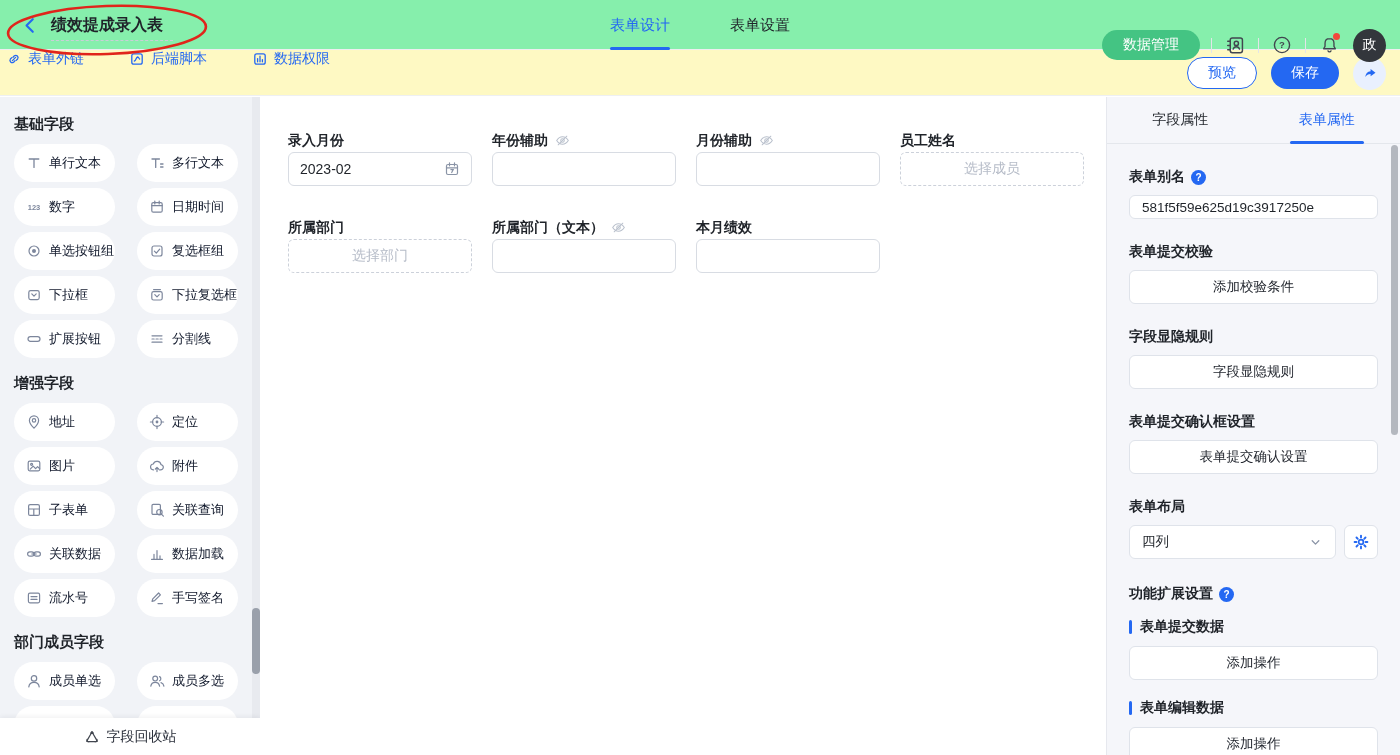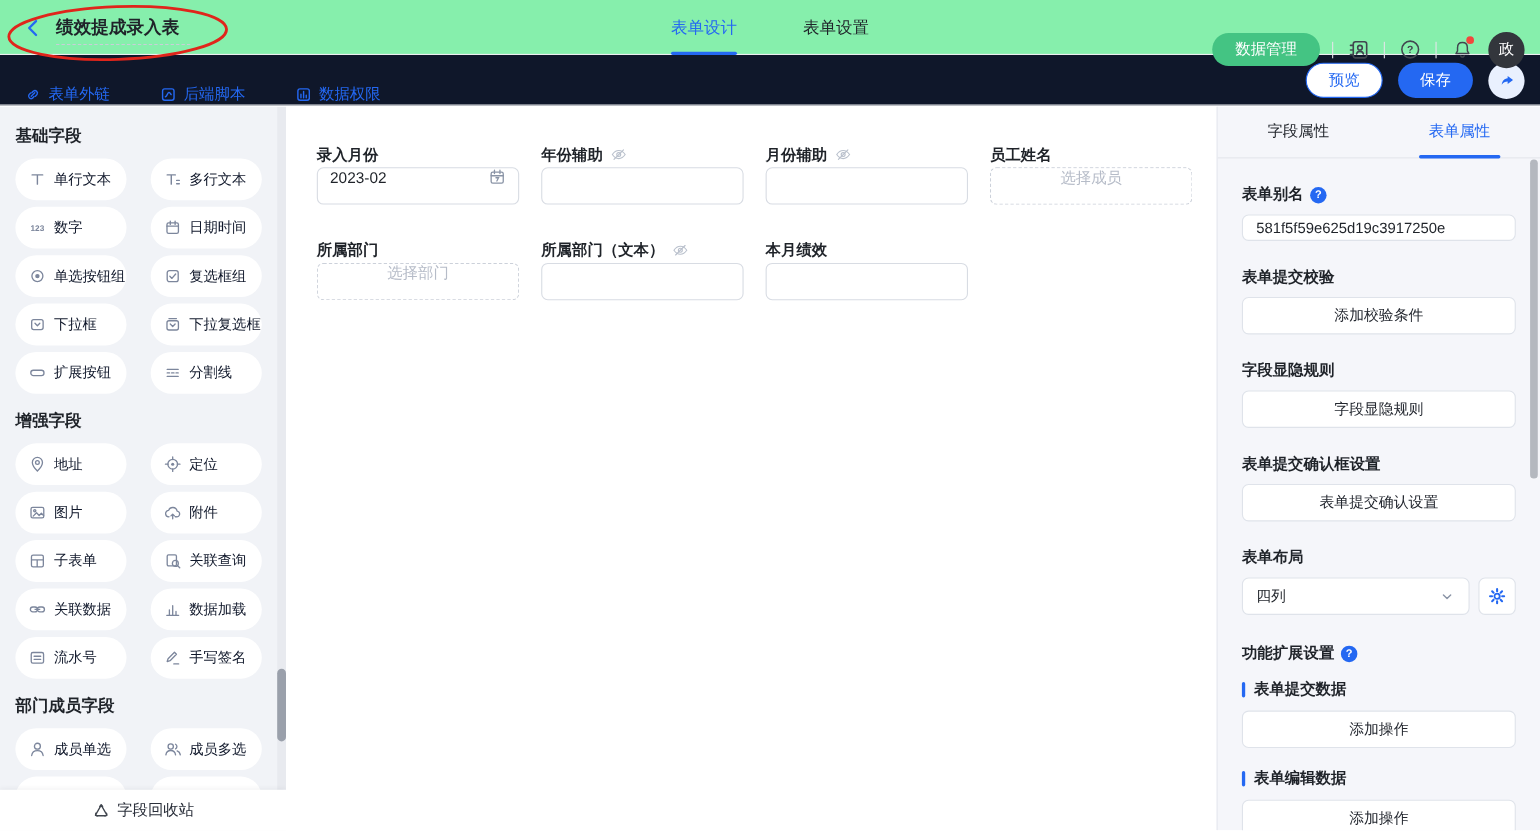--- a/index.html
+++ b/index.html
@@ -19,21 +19,21 @@
   .ttab.active { color:#2468F2; font-weight:500; }
   .ttab.active::after { content:""; position:absolute; left:0; right:0; bottom:0; height:3px; background:#2468F2; border-radius:2px; }
   .top-right { position:absolute; right:14px; top:0; height:50px; display:flex; align-items:center;margin-top:20px; }
   .btn-green { height:30px; padding:0 21px; border-radius:15px; background:#44C483; color:#fff; font-size:14px; display:flex; align-items:center; cursor:pointer; }
   .vsep { width:1px; height:15px; background:#E3E5E9; margin:0 11px; }
   .hicon { width:24px; height:24px; display:flex; align-items:center; justify-content:center; position:relative; cursor:pointer; }
   .bell-dot { position:absolute; right:1px; top:0; width:7px; height:7px; border-radius:50%; background:#F2463C; }
   .avatar { width:33px; height:33px; border-radius:50%; background:#33363C; color:#fff; font-size:14px; display:flex; align-items:center; justify-content:center; margin-left:12px; cursor:pointer; }
 
   
-  .subbar { position:relative; height:46px; border-bottom:1px solid #EEF0F2; background:#0f172a; display:flex; align-items:flex-end; padding-left:22px; z-index:10; }
+  .subbar { position:relative; height:46px; border-bottom:1px solid #EEF0F2; background:#fef9c3; display:flex; align-items:flex-start; padding-left:6px; z-index:10; }
   .slink { display:flex; align-items:center; gap:6px; color:#2468F2; font-size:14px; margin-right:45px; cursor:pointer; }
   .sub-right { position:absolute; right:14px; top:0; height:46px; display:flex; align-items:center; }
   .btn-preview { height:32px; padding:0 20px; border-radius:16px; border:1px solid #2468F2; color:#2468F2; background:#fff; font-size:14px; display:flex; align-items:center; cursor:pointer; }
   .btn-save { height:32px; padding:0 20px; border-radius:16px; background:#2468F2; color:#fff; font-size:14px; display:flex; align-items:center; margin-left:14px; cursor:pointer; }
   .btn-share { width:33px; height:33px; border-radius:50%; background:#E9F0FE; display:flex; align-items:center; justify-content:center; margin-left:14px; cursor:pointer; }
 
   
   .main { position:absolute; top:97px; left:0; right:0; bottom:0; display:flex; }
 
   
@@ -44,21 +44,21 @@
   .pill { height:38px; background:#fff; border-radius:19px; display:flex; align-items:center; padding-left:12px; gap:7px; font-size:13px; color:#0f172a; cursor:grab; white-space:nowrap; }
   .pill svg { flex:none; }
   .recycle-bar { position:absolute; left:0; bottom:0; width:260px; height:37px; background:#fff; z-index:5; display:flex; align-items:center; justify-content:center; gap:7px; font-size:14px; color:#2A2F3A; box-shadow:0 -1px 5px rgba(31,35,41,.07); cursor:pointer; }
   .sb-track { position:absolute; right:0; top:0; bottom:37px; width:8px; background:#E8EAEF; }
   .sb-thumb { position:absolute; right:0; top:511px; width:8px; height:66px; border-radius:4px; background:#9AA0AB; }
 
   
   .canvas { flex:1; background:#fff; padding:33px 0 0 28px; overflow:hidden; }
   .fgrid { display:grid; grid-template-columns:repeat(4,184px); column-gap:20px; row-gap:31px; }
   .flabel { display:flex; align-items:center; gap:7px; font-size:14px; font-weight:700; height:21px; margin-bottom:1px; }
-  .fctl { height:34px; border:1px solid #D8DCE3; border-radius:6px; background:#fff; display:flex; align-items:flex-start; padding:0 11px; font-size:14px; cursor:text; }
+  .fctl { height:34px; border:1px solid #D8DCE3; border-radius:6px; background:#fff; display:flex; align-items:center; padding:0 11px; font-size:14px; cursor:text; }
   .fctl.date { justify-content:space-between; }
   .fctl.dashed { border:1px dashed #CCD1DA; justify-content:center; color:#B6BCC8; padding:0; cursor:pointer; }
 
   
   .panel { position:relative; width:294px; flex:none; background:#F5F6FA; border-left:1px solid #E6E8EE; }
   .ptabs { height:47px; display:flex; border-bottom:1px solid #E4E7EC; }
   .ptab { flex:1; display:flex; align-items:center; justify-content:center; font-size:14px; position:relative; cursor:pointer; }
   .ptab.active { color:#2468F2; font-weight:500; }
   .ptab.active::after { content:""; position:absolute; bottom:-1px; left:50%; transform:translateX(-50%); width:74px; height:3px; background:#2468F2; border-radius:2px; }
   .pbody { padding:0 22px; }

